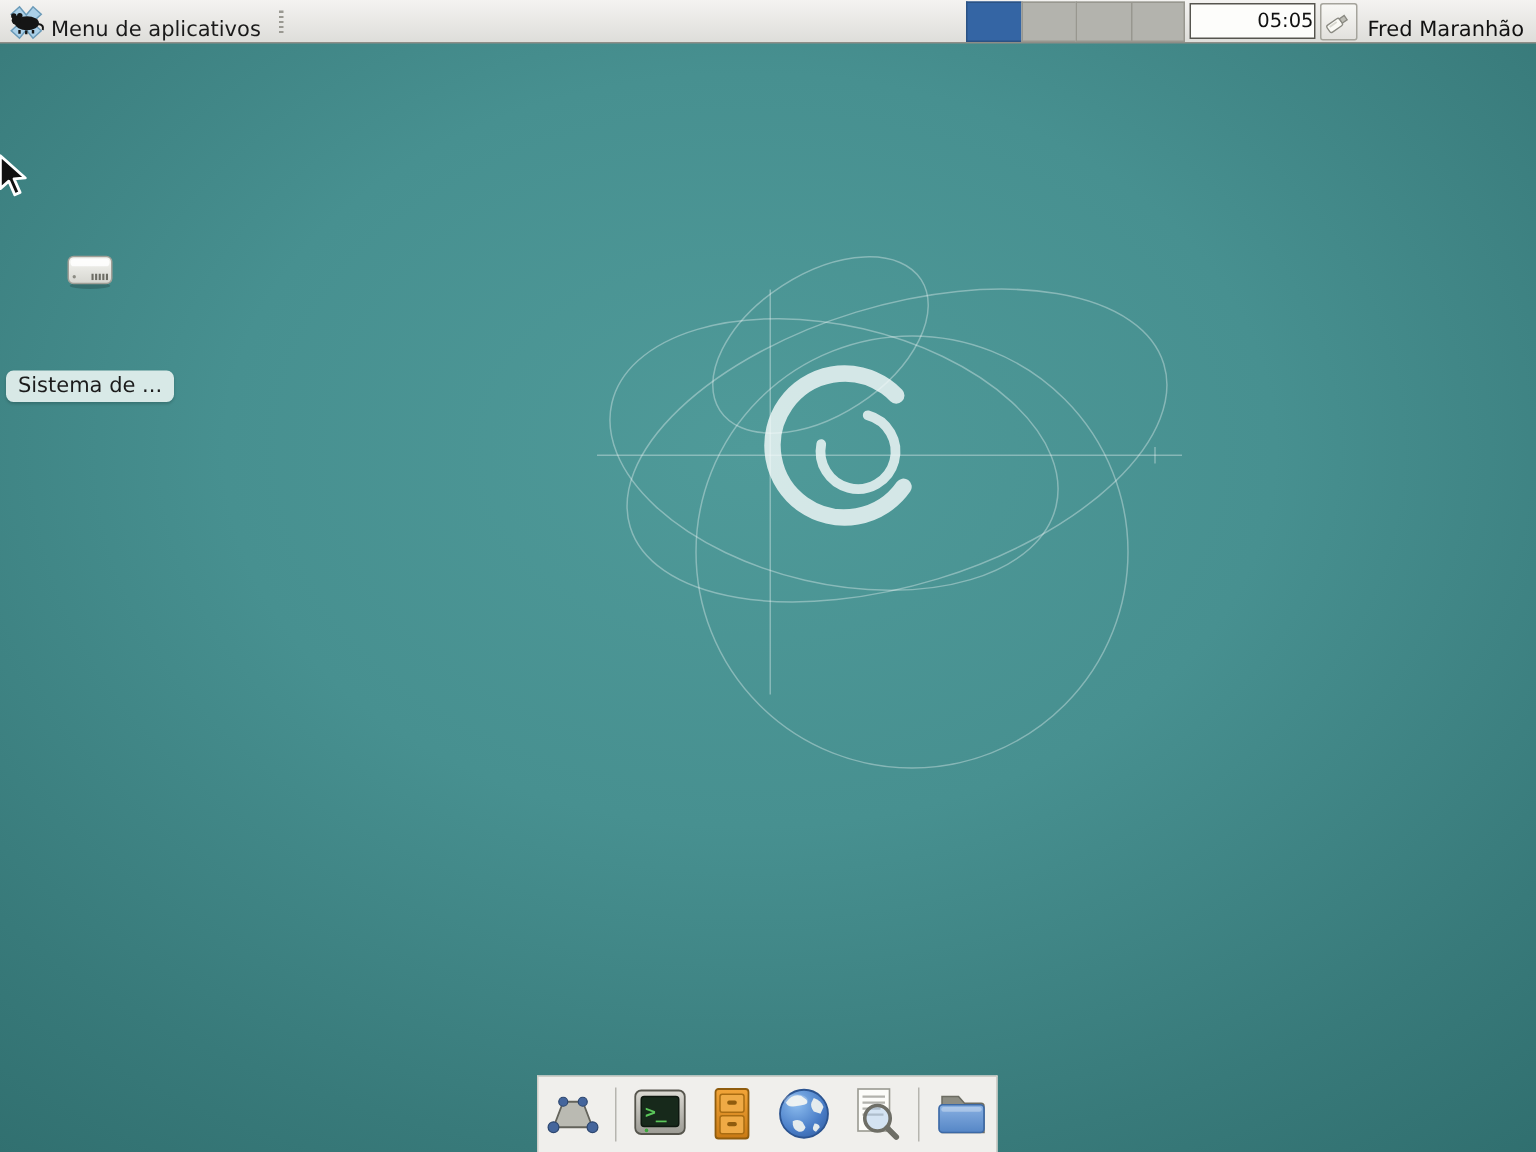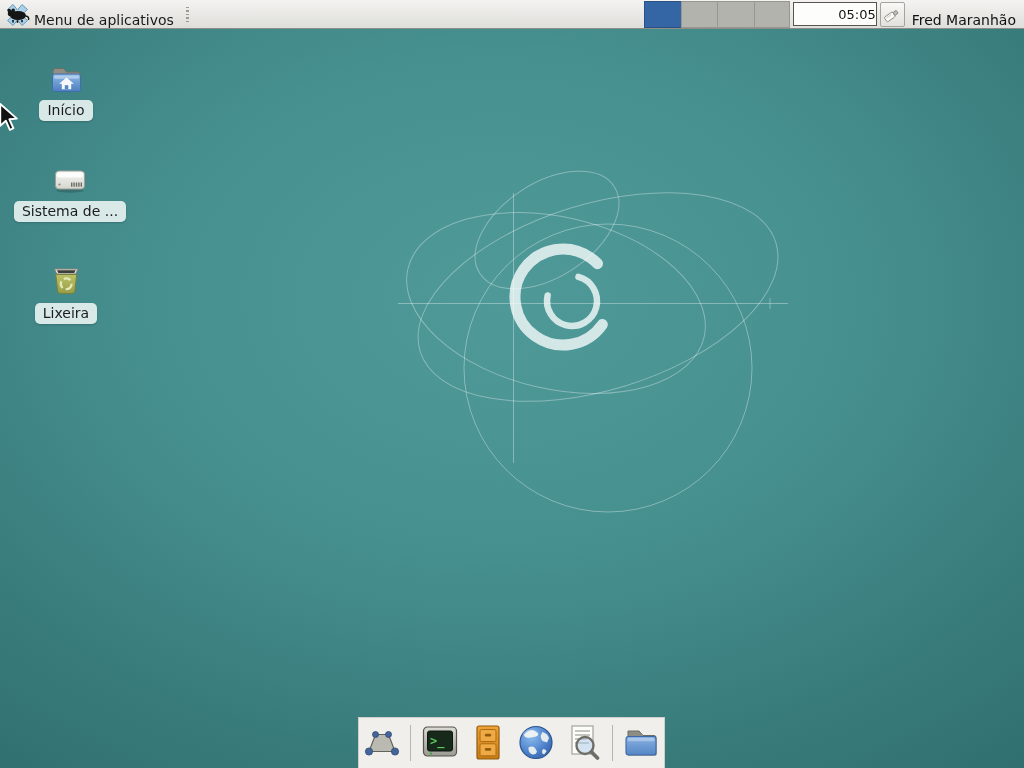--- a/index.html
+++ b/index.html
@@ -65,21 +65,21 @@
   }
   .desk-icon .glyph { height:37px; display:flex; align-items:center; justify-content:center; }
   .desk-icon .lbl {
     margin-top:4px; padding:2px 8px 3px;
     background:rgba(229,241,239,0.92);
     border-radius:5px;
     font-size:14px; color:#1b1b1b; white-space:nowrap;
     box-shadow:0 1px 2px rgba(0,0,0,0.18);
   }
   #icon-home  { left:18px; top:59px; }
-  #icon-fs    { left:22px; top:160px; }
+  #icon-fs    { left:12px; top:160px;gap:46px; }
   #icon-trash { left:18px; top:262px; }
 
   
   .dock {
     position:absolute; left:358px; top:717px; width:307px; height:51px;
     background:#f0efec;
     border:1px solid #cfcec8; border-bottom:none;
     display:flex; align-items:center; justify-content:center; gap:3px;
     z-index:10;
   }
@@ -147,38 +147,20 @@
           <rect x="2.5" y="10" width="11.5" height="6.5" rx="1.5" fill="#fafaf5" stroke="#8a8a82" stroke-width="1"></rect>
           <rect x="14" y="11.2" width="4.5" height="4" fill="#bdbdb5" stroke="#8a8a82" stroke-width="1"></rect>
           <line x1="4.5" y1="12" x2="11" y2="12" stroke="#d8d8d0" stroke-width="1.4"></line>
         </g>
       </svg>
     </button>
 
     <span class="username">Fred Maranhão</span>
   </div>
 
-  <div class="desk-icon" id="icon-home">
-    <div class="glyph">
-      <svg width="38" height="34" viewBox="0 0 38 34">
-        <defs>
-          <linearGradient id="gHome" x1="0" y1="0" x2="0" y2="1">
-            <stop offset="0" stop-color="#8db7e6"></stop>
-              <stop offset="1" stop-color="#4d7fc0"></stop>
-          </linearGradient>
-        </defs>
-        <path d="M6 10 a2.5 2.5 0 0 1 2.5 -2.5 h8 l3 3.5 h11.5 a2.5 2.5 0 0 1 2.5 2.5 v2 H6 z" fill="#8f8f85" stroke="#6e6e64" stroke-width="1"></path>
-        <rect x="5.5" y="13" width="28" height="17.5" rx="2" fill="url(#gHome)" stroke="#3f6fa8" stroke-width="1"></rect>
-        <rect x="7" y="14.5" width="25" height="3.2" rx="1.4" fill="rgba(255,255,255,0.38)"></rect>
-        <path d="M19.5 16.5 l-7.4 6.3 h2.7 v5.4 h9.4 v-5.4 h2.7 z" fill="#f5f7fa"></path>
-        <rect x="17.8" y="24.2" width="3.5" height="4" fill="#5584c4"></rect>
-      </svg>
-    </div>
-    <div class="lbl">Início</div>
-  </div>
 
   <div class="desk-icon" id="icon-fs">
     <div class="glyph">
       <svg width="38" height="32" viewBox="0 0 38 32">
         <defs>
           <linearGradient id="gDrv" x1="0" y1="0" x2="0" y2="1">
             <stop offset="0" stop-color="#f6f6f2"></stop>
               <stop offset="1" stop-color="#d6d6d0"></stop>
           </linearGradient>
         </defs>
@@ -191,37 +173,20 @@
           <rect x="24.8" y="19.5" width="1.4" height="4.2"></rect>
           <rect x="27.2" y="19.5" width="1.4" height="4.2"></rect>
           <rect x="29.6" y="19.5" width="1.4" height="4.2"></rect>
         </g>
         <circle cx="8.5" cy="21.5" r="1.1" fill="#8c8c84"></circle>
       </svg>
     </div>
     <div class="lbl">Sistema de ...</div>
   </div>
 
-  <div class="desk-icon" id="icon-trash">
-    <div class="glyph">
-      <svg width="38" height="37" viewBox="0 0 38 37">
-        <defs>
-          <linearGradient id="gTrash" x1="0" y1="0" x2="0" y2="1">
-            <stop offset="0" stop-color="#bcc268"></stop>
-              <stop offset="1" stop-color="#969d46"></stop>
-          </linearGradient>
-        </defs>
-        <path d="M7.5 7 h23.5 l-2.3 5 h-19 z" fill="#dfdfd6" stroke="#84847a" stroke-width="1"></path>
-        <path d="M10 8.2 h18.6 l-1.4 2.8 h-15.8 z" fill="#3e3e3a"></path>
-        <path d="M8.8 12.5 h20.9 l-1.8 16.3 a3 3 0 0 1 -3 2.7 h-11.3 a3 3 0 0 1 -3 -2.7 z" fill="url(#gTrash)" stroke="#78803c" stroke-width="1"></path>
-        <circle cx="19.2" cy="21.8" r="5.4" fill="none" stroke="#e4e8b6" stroke-width="2.3" stroke-dasharray="7 3.4" transform="rotate(18 19.2 21.8)"></circle>
-      </svg>
-    </div>
-    <div class="lbl">Lixeira</div>
-  </div>
 
   <div class="dock">
 
     <button class="dock-btn">
       <svg width="44" height="44" viewBox="0 0 44 44">
         <path d="M9 30.5 L15.5 13.5 L28.5 13.5 L35 30.5 Z" fill="#babab2" stroke="#63635b" stroke-width="1.2"></path>
         <g fill="#44659c" stroke="#2d4770" stroke-width="0.8">
           <circle cx="15.5" cy="13.5" r="3"></circle>
             <circle cx="28.5" cy="13.5" r="3"></circle>
           <circle cx="9" cy="30.5" r="3.6"></circle>

